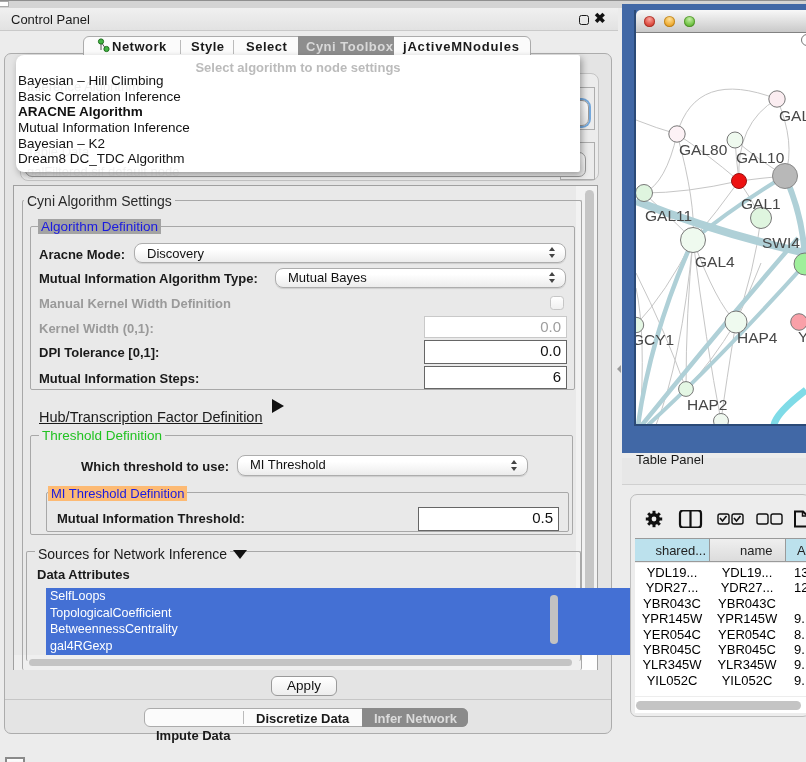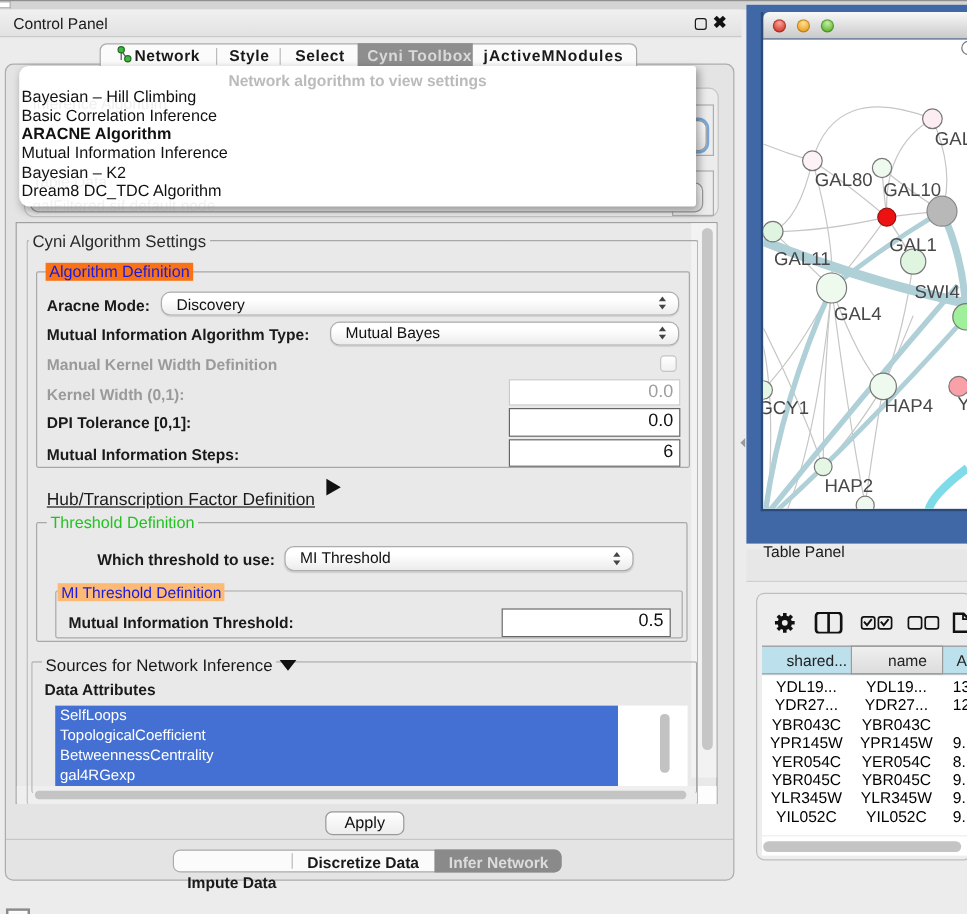--- a/index.html
+++ b/index.html
@@ -52,21 +52,21 @@
 <div class="abs" style="left:584.5px;top:190px;width:9px;height:435px;background:#C6C6C6;border-radius:4.5px;"></div>
 
 <div class="abs" style="left:14px;top:655px;width:583px;height:14.5px;background:#EFEFEF;"></div>
 <div class="abs" style="left:581px;top:655px;width:16px;height:14.5px;background:#FDFDFD;"></div>
 <div class="abs" style="left:29px;top:658.8px;width:543px;height:7.4px;background:#C4C4C4;border-radius:3.7px;"></div>
 
 <div class="abs" style="left:22px;top:200px;width:560px;height:470px;border:1px solid #A8A8A8;border-bottom:none;border-radius:2px;"></div>
 <div class="abs" style="left:24px;top:193px;background:#E9E9E9;padding:0 3px;font-size:14px;color:#2A2A2A;">Cyni Algorithm Settings</div>
 
 <div class="abs" style="left:30px;top:226px;width:545px;height:164px;border:1px solid #A8A8A8;border-radius:2px;"></div>
-<div class="abs" style="left:38px;top:219px;background:#f97316;padding:0 3px;font-size:13.5px;color:#1A1AE0;">Algorithm Definition</div>
+<div class="abs" style="left:38px;top:219px;background:#a3a3a3;padding:0 3px;font-size:13.5px;color:#1A1AE0;">Algorithm Definition</div>
 
 <div class="abs bold" style="left:39px;top:246.5px;font-size:13px;color:#1A1A1A;">Aracne Mode:</div>
 <div class="abs combo" style="left:134px;top:242.5px;width:432px;height:20px;line-height:19px;">Discovery</div>
 <div class="abs bold" style="left:39px;top:270.5px;font-size:13px;color:#1A1A1A;">Mutual Information Algorithm Type:</div>
 <div class="abs combo" style="left:275px;top:268px;width:291px;height:19.5px;">Mutual Bayes</div>
 <div class="abs bold" style="left:39px;top:296px;font-size:13px;color:#9A9A9A;">Manual Kernel Width Definition</div>
 <div class="abs" style="left:550px;top:296px;width:13.5px;height:13.5px;border:1.5px solid #C6C6C6;border-radius:3.5px;background:linear-gradient(#FFF,#F0F0F0);"></div>
 <div class="abs bold" style="left:39px;top:320.5px;font-size:13px;color:#9A9A9A;">Kernel Width (0,1):</div>
 <div class="abs field" style="left:424px;top:316px;width:143px;height:22px;border-color:#C9C9C9;color:#9E9E9E;line-height:20px;">0.0</div>
 <div class="abs bold" style="left:39px;top:345px;font-size:13px;color:#1A1A1A;">DPI Tolerance [0,1]:</div>
@@ -86,38 +86,38 @@
 <div class="abs" style="left:48px;top:486px;background:#fdba74;padding:0 3px;font-size:13px;color:#1A1AE0;">MI Threshold Definition</div>
 <div class="abs bold" style="left:57px;top:510.5px;font-size:13px;color:#1A1A1A;">Mutual Information Threshold:</div>
 <div class="abs field" style="left:418px;top:507px;width:141px;height:23.5px;border-color:#666;border-width:1.5px;line-height:20.5px;">0.5</div>
 
 <div class="abs" style="left:26px;top:551px;width:555px;height:110px;border:1px solid #A8A8A8;border-bottom:none;border-radius:2px;"></div>
 <div class="abs" style="left:35px;top:546px;background:#E9E9E9;padding:0 3px;font-size:14px;color:#1A1A1A;">Sources for Network Inference</div>
 <div class="abs" style="left:233px;top:549.5px;width:0;height:0;border-top:9px solid #111;border-left:7px solid transparent;border-right:7px solid transparent;"></div>
 <div class="abs bold" style="left:37px;top:567px;font-size:13px;color:#1A1A1A;">Data Attributes</div>
 
 <div class="abs" style="left:45.5px;top:588px;width:527px;height:67px;background:#FFF;"></div>
-<div class="abs" style="left:46px;top:588px;width:469px;height:66.8px;background:#4470D4;color:#FFF;font-size:12.5px;line-height:16.7px;padding-left:4px;">SelfLoops<br>TopologicalCoefficient<br>BetweennessCentrality<br>gal4RGexp</div>
+<div class="abs" style="left:46px;top:588px;width:588px;height:66.8px;background:#4470D4;color:#FFF;font-size:12.5px;line-height:16.7px;padding-left:4px;">SelfLoops<br>TopologicalCoefficient<br>BetweennessCentrality<br>gal4RGexp</div>
 <div class="abs" style="left:550px;top:595px;width:7.5px;height:49px;background:#C2C2C2;border-radius:3.75px;"></div>
 
 <div class="abs" style="left:271px;top:676px;width:66px;height:19.5px;background:linear-gradient(#FFF,#EDEDED);border:1px solid #9A9A9A;border-radius:6px;text-align:center;font-size:13.5px;color:#111;line-height:18px;">Apply</div>
 <div class="abs" style="left:5px;top:699px;width:606px;height:1px;background:#C6C6C6;"></div>
 
 <div class="abs" style="left:144px;top:708px;width:324px;height:19px;background:#FBFBFB;border:1px solid #ABABAB;border-radius:6px;"></div>
 <div class="abs" style="left:362px;top:708px;width:106px;height:19px;background:#8A8A8A;border-radius:0 6px 6px 0;"></div>
 <div class="abs" style="left:243px;top:711px;width:1px;height:13px;background:#BBB;"></div>
 <div class="abs bold" style="left:156px;top:728px;font-size:13px;color:#1A1A1A;">Impute Data</div>
 <div class="abs bold" style="left:256px;top:711px;font-size:13px;color:#1A1A1A;">Discretize Data</div>
 <div class="abs bold" style="left:374px;top:711px;font-size:13px;color:#DCDCDC;">Infer Network</div>
 
 <div class="abs" style="left:16px;top:54.5px;width:564px;height:117.5px;background:#FFF;border-radius:8px 2px 2px 8px;box-shadow:2px 3px 7px rgba(0,0,0,0.35);"></div>
 <div class="abs" style="left:27px;top:79px;font-size:13px;color:rgba(150,150,150,0.15);">Inference Algorithm</div>
 <div class="abs" style="left:27px;top:144px;font-size:13px;color:rgba(150,150,150,0.14);">Table Data</div>
 <div class="abs" style="left:27px;top:164px;font-size:13px;color:rgba(150,150,150,0.13);">galFiltered.sif default node</div>
-<div class="abs bold" style="left:0;top:60px;width:596px;text-align:center;font-size:13px;color:#BBB;">Network algorithm to view settings</div>
+<div class="abs bold" style="left:0;top:60px;width:596px;text-align:center;font-size:13px;color:#BBB;">Select algorithm to node settings</div>
 <div class="abs" style="left:18px;top:72.8px;font-size:13.5px;color:#111;line-height:15.7px;">Bayesian – Hill Climbing<br>Basic Correlation Inference<br><span class="bold">ARACNE Algorithm</span><br>Mutual Information Inference<br>Bayesian – K2<br>Dream8 DC_TDC Algorithm</div>
 
 <div class="abs" style="left:617px;top:365px;width:0;height:0;border-right:4px solid #9A9A9A;border-top:4px solid transparent;border-bottom:4px solid transparent;"></div>
 
 <div class="abs" style="left:622px;top:4px;width:184px;height:449px;background:#4168A6;"></div>
 
 <div class="abs" style="left:634px;top:10px;width:172px;height:416px;border-left:2px solid #2B4A77;border-bottom:2px solid #2B4A77;"></div>
 <div class="abs" style="left:636px;top:10px;width:170px;height:23px;background:linear-gradient(#F8F8F8,#C9C9C9);border-radius:5px 0 0 0;border-bottom:1px solid #828282;"></div>
 <div class="abs" style="left:644px;top:16px;width:11px;height:11px;border-radius:50%;background:radial-gradient(circle at 50% 30%, #F9A59E, #E05247 55%, #C03428);box-shadow:inset 0 0 0 1px rgba(140,30,20,0.55);"></div>
 <div class="abs" style="left:664px;top:16px;width:11px;height:11px;border-radius:50%;background:radial-gradient(circle at 50% 30%, #FCE09A, #F1B13C 55%, #D18A14);box-shadow:inset 0 0 0 1px rgba(160,105,10,0.55);"></div>

